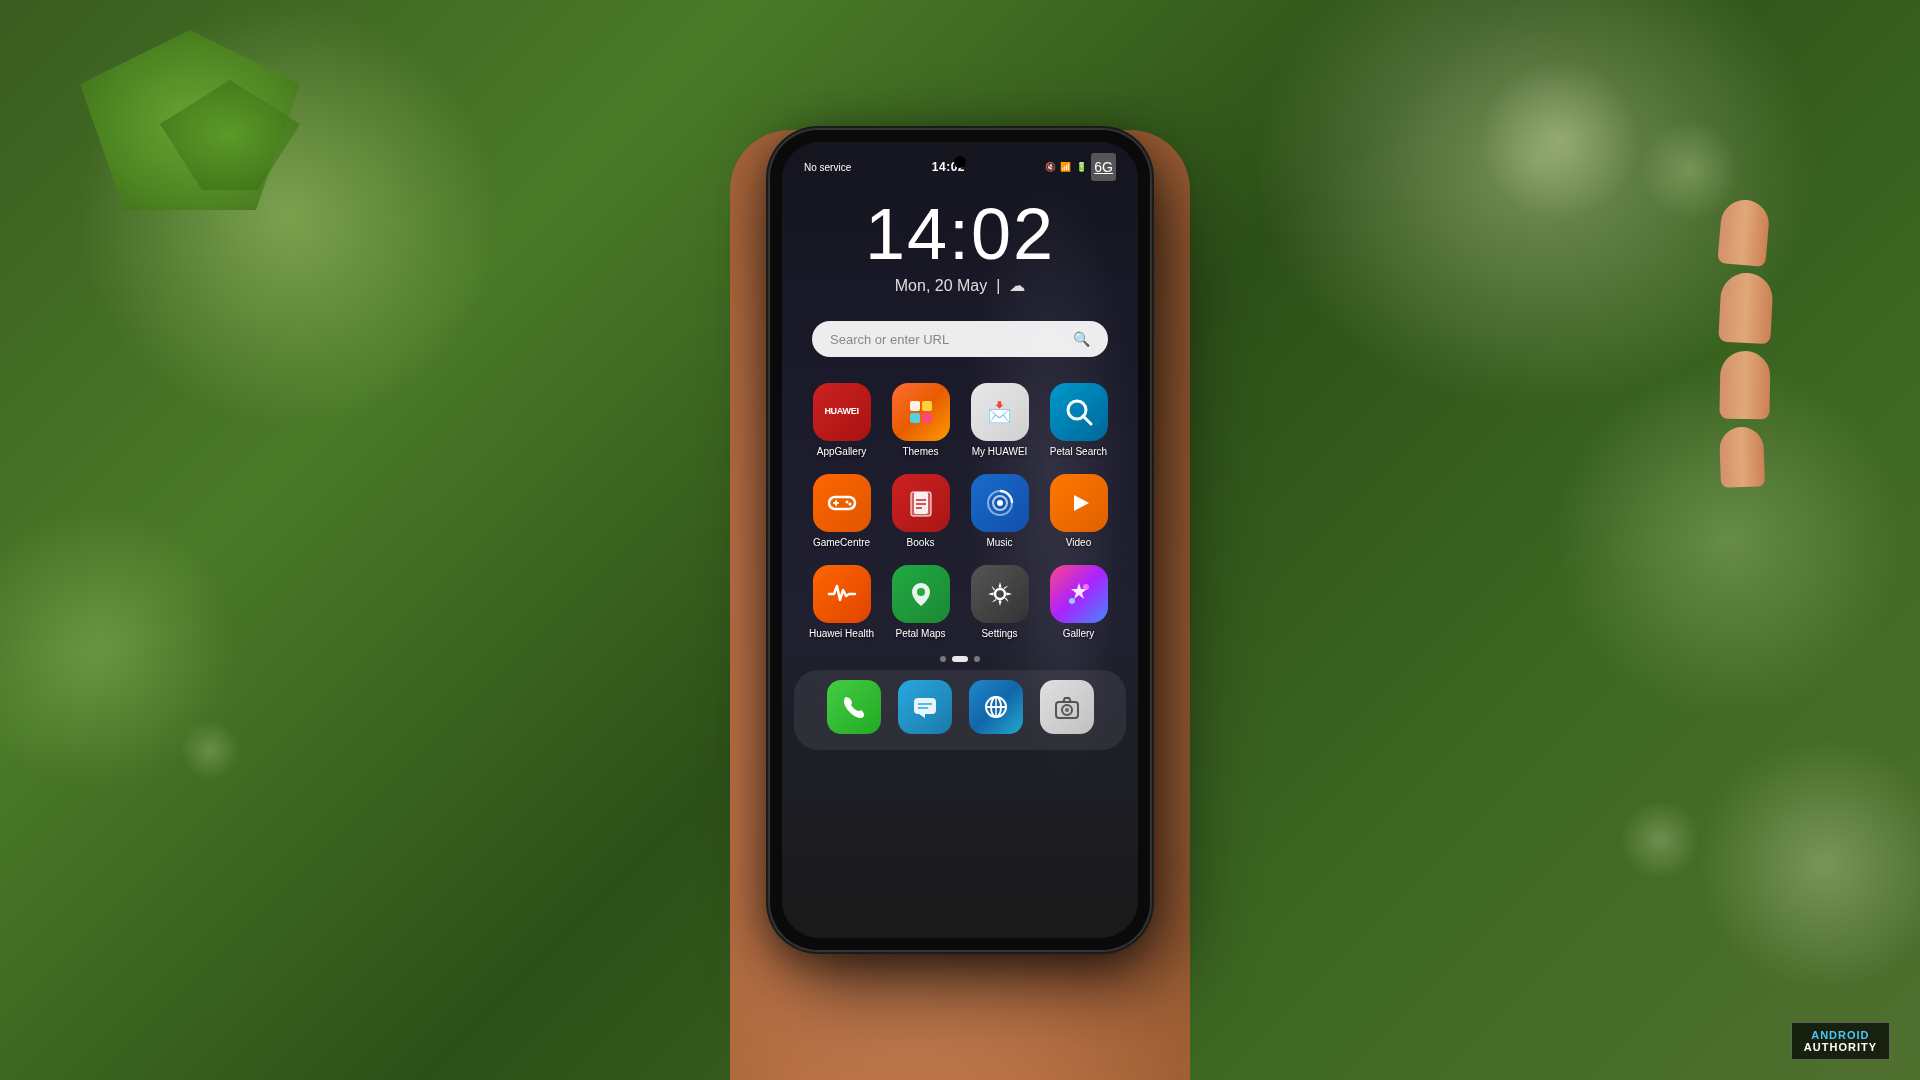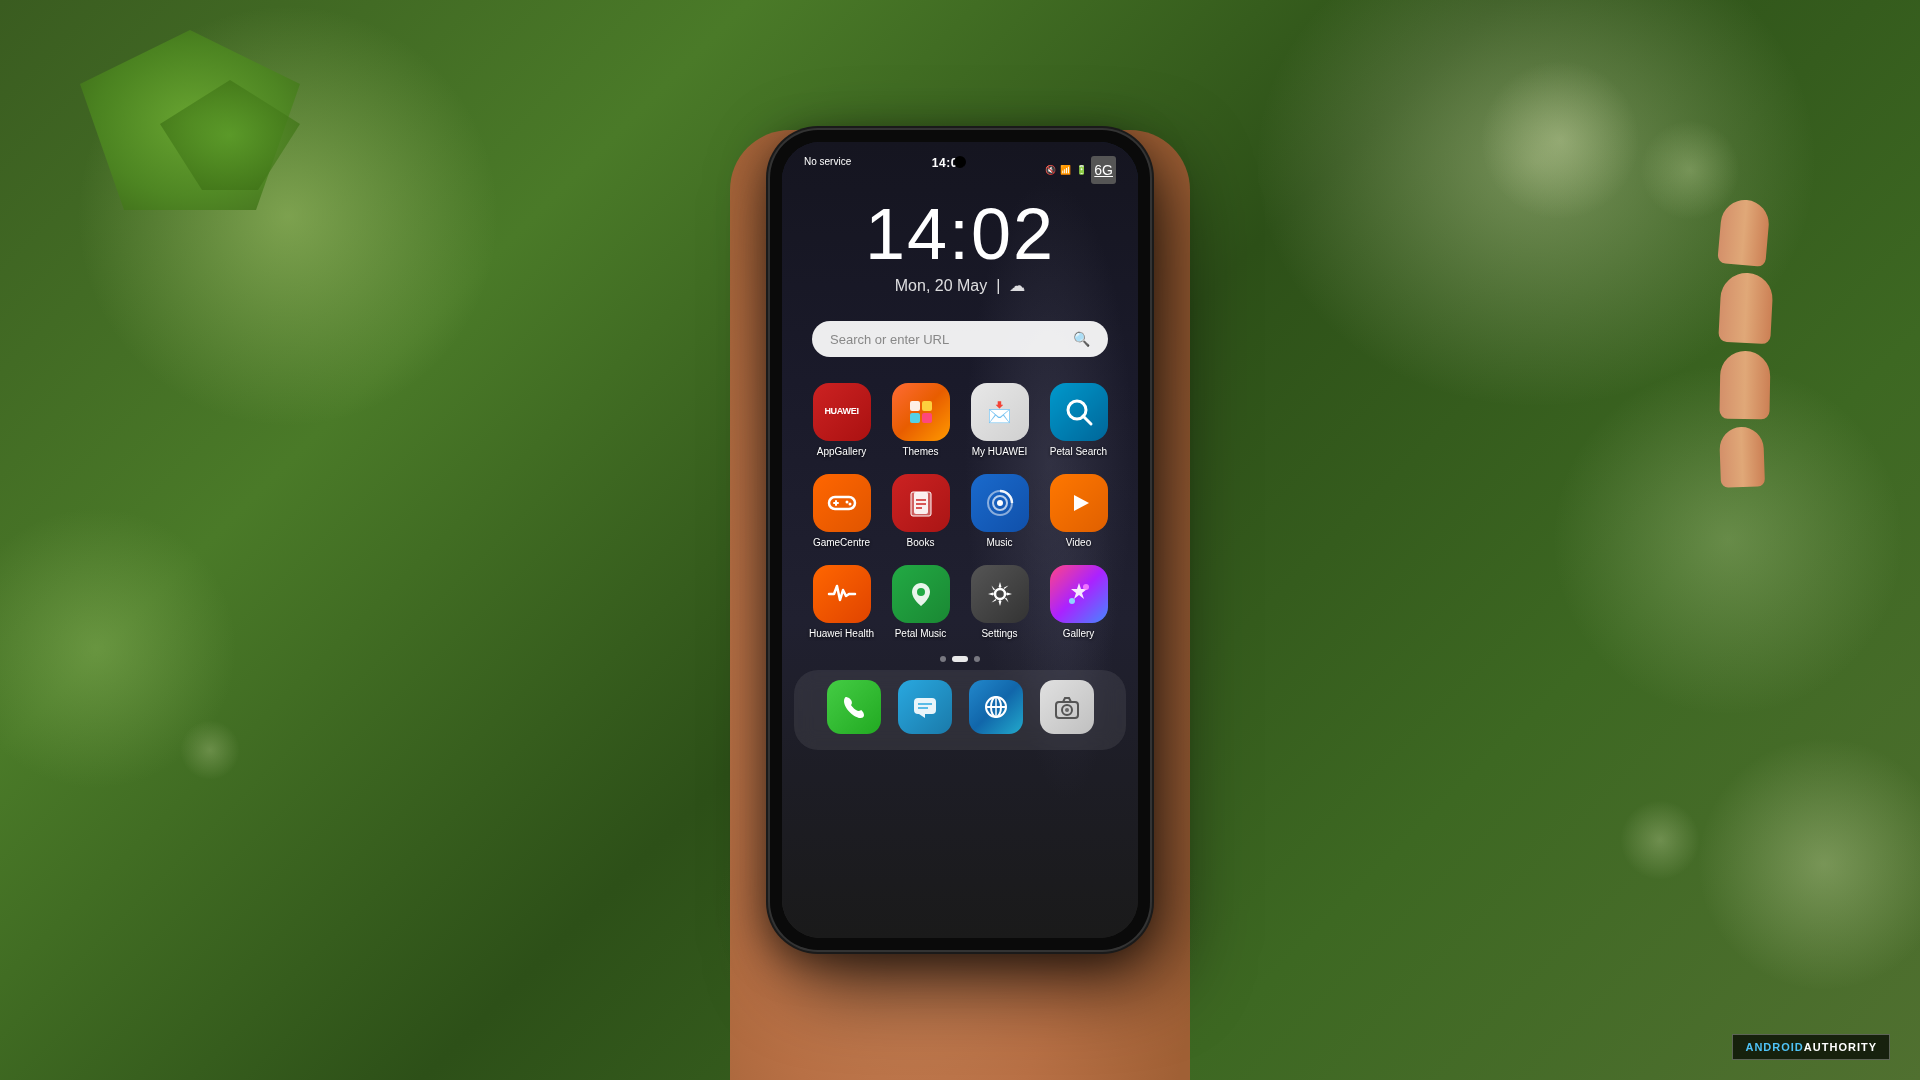--- a/index.html
+++ b/index.html
@@ -81,21 +81,21 @@
         radial-gradient(ellipse 80px 300px at 80% 60%, rgba(60,60,80,0.3) 0%, transparent 60%),
         linear-gradient(180deg, #151520 0%, #1a1a2a 30%, #202030 60%, #1a1a1a 100%);
     }
 
     
     .status-bar {
       position: relative;
       z-index: 5;
       display: flex;
       justify-content: space-between;
-      align-items: flex-start;
+      align-items: center;
       padding: 14px 22px 0;
       height: 36px;
     }
     .status-left {
       font-size: 10px;
       color: #fff;
       font-weight: 500;
     }
     .status-center {
       font-size: 12px;
@@ -305,21 +305,21 @@
       display: flex;
       align-items: center;
       gap: 8px;
       z-index: 20;
     }
     .watermark-box {
       background: rgba(0,0,0,0.7);
       border: 1px solid rgba(255,255,255,0.3);
       padding: 6px 12px;
       display: flex;
-      flex-direction: row;
+      flex-direction: column;
       align-items: center;
     }
     .watermark-android {
       font-size: 11px;
       color: #4fc3f7;
       font-weight: 700;
       letter-spacing: 1px;
       text-transform: uppercase;
     }
     .watermark-authority {
@@ -508,21 +508,21 @@
           <span class="app-label">Huawei Health</span>
         </div>
 
         <div class="app-item">
           <div class="app-icon icon-petalmaps">
             <svg width="30" height="30" viewBox="0 0 30 30">
               <path d="M15 4 C10 4 6 8 6 13 C6 20 15 27 15 27 C15 27 24 20 24 13 C24 8 20 4 15 4Z" fill="white" opacity="0.9"></path>
               <circle cx="15" cy="13" r="4" fill="#22aa44"></circle>
             </svg>
           </div>
-          <span class="app-label">Petal Music</span>
+          <span class="app-label">Petal Maps</span>
         </div>
 
         <div class="app-item">
           <div class="app-icon icon-settings">
             <svg width="30" height="30" viewBox="0 0 30 30">
               <circle cx="15" cy="15" r="5" fill="none" stroke="white" stroke-width="2.5"></circle>
               <path d="M15 3 L16.5 8 L15 9 L13.5 8 Z" fill="white"></path>
               <path d="M15 27 L16.5 22 L15 21 L13.5 22 Z" fill="white"></path>
               <path d="M3 15 L8 16.5 L9 15 L8 13.5 Z" fill="white"></path>
               <path d="M27 15 L22 16.5 L21 15 L22 13.5 Z" fill="white"></path>

